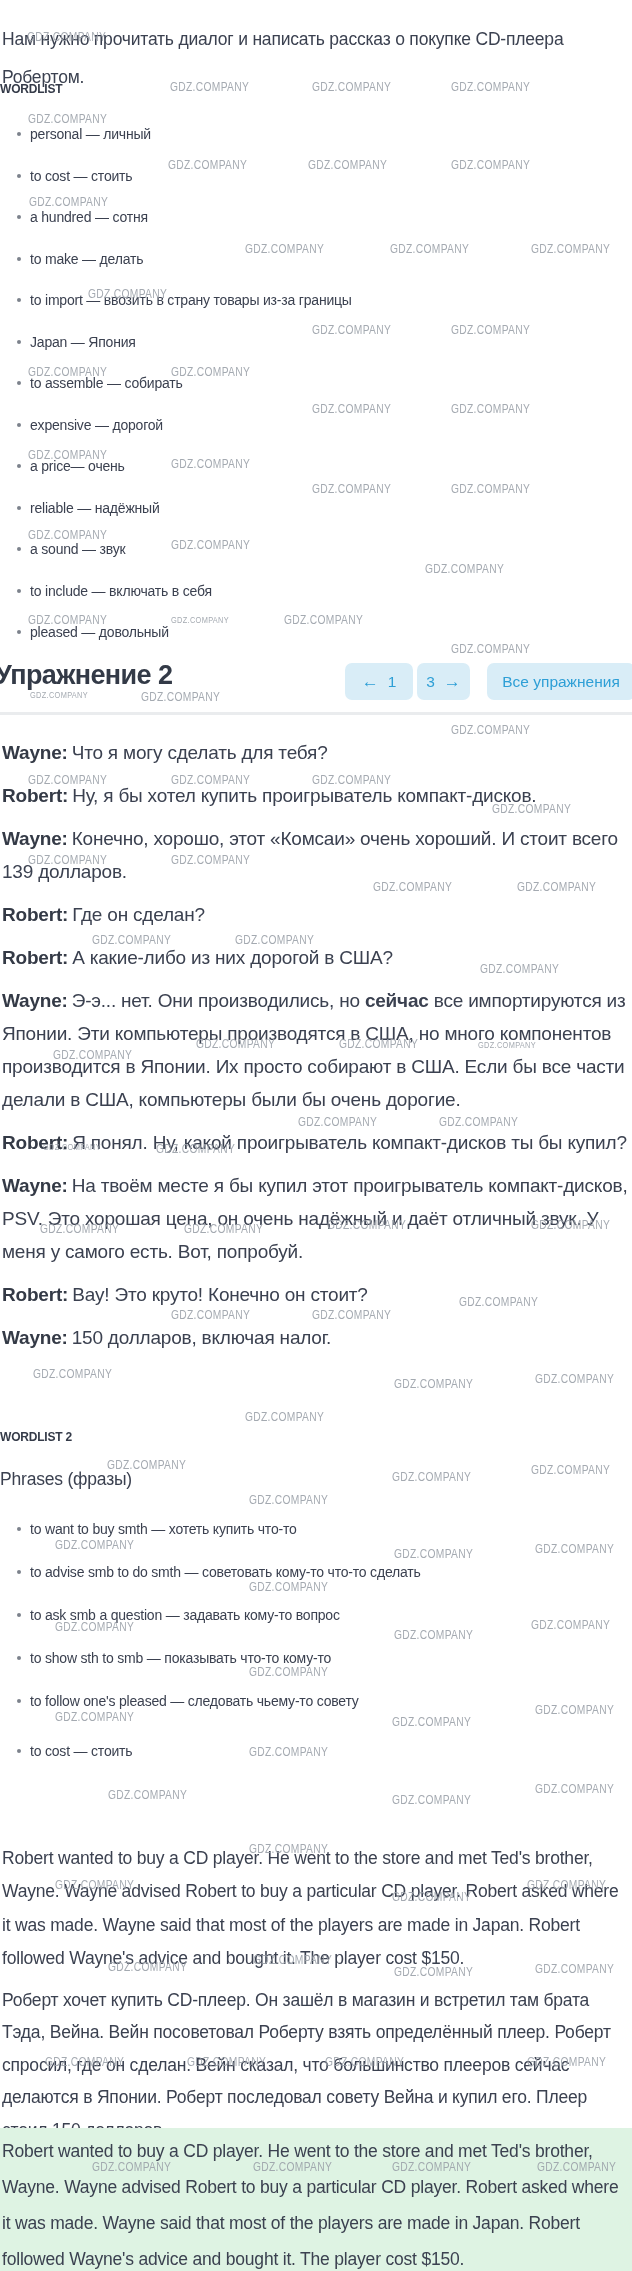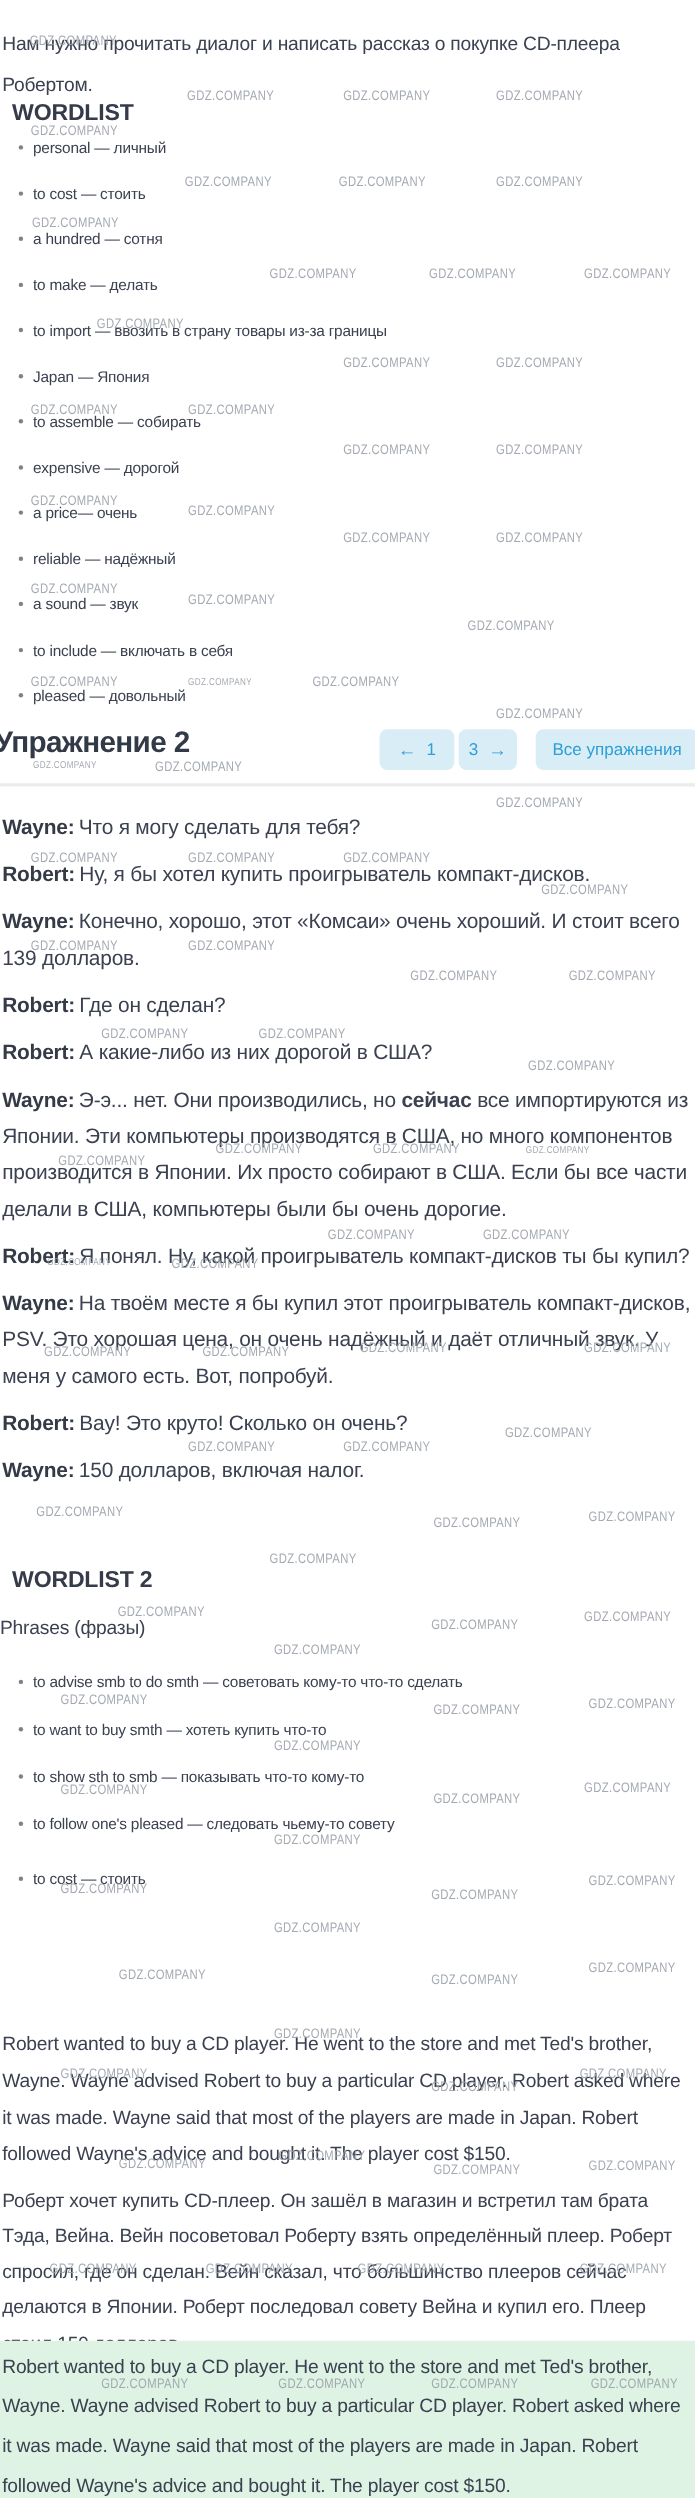--- a/index.html
+++ b/index.html
@@ -7,21 +7,21 @@
     width:632px;height:2271px;position:relative;overflow:hidden;
     background:#ffffff;
     font-family:"Liberation Sans", sans-serif;
     color:#3b4150;
     letter-spacing:-0.2px;
   }
   .abs{position:absolute;left:0;right:0;}
   
   #intro{top:0;padding:2px 2px 0 2px;font-size:17.5px;line-height:38px;}
   
-  .wl-title{font-size:21px;font-weight:bold;color:#353b49;letter-spacing:-0.2px;padding-left:11px;}
+  .wl-title{font-size:12px;font-weight:bold;color:#353b49;letter-spacing:-0.2px;}
   #wl1-title{top:70px;left:0;}
   
   ul.wl{list-style:none;margin:0;padding:0;}
   ul.wl li{
     position:relative;padding-left:30px;font-size:14px;line-height:20px;
     height:20px;margin-bottom:21.5px;white-space:nowrap;
   }
   ul.wl2 li{margin-bottom:23px;}
   ul.wl li::before{
     content:"";position:absolute;left:17px;top:8px;width:4px;height:4px;
@@ -135,35 +135,36 @@
 
 
     <p><span class="speaker">Robert:</span><span>А какие-либо из них дорогой в США?</span><b></b><span></span></p>
 
     <p><span class="speaker">Wayne:</span><span>Э-э... нет. Они производились, но </span><b>сейчас</b><span> все импортируются из Японии. Эти компьютеры производятся в США, но много компонентов производится в Японии. Их просто собирают в США. Если бы все части делали в США, компьютеры были бы очень дорогие.</span></p>
 
     <p><span class="speaker">Robert:</span><span>Я понял. Ну, какой проигрыватель компакт-дисков ты бы купил?</span><b></b><span></span></p>
 
     <p><span class="speaker">Wayne:</span><span>На твоём месте я бы купил этот проигрыватель компакт-дисков, PSV. Это хорошая цена, он очень надёжный и даёт отличный звук. У меня у самого есть. Вот, попробуй.</span><b></b><span></span></p>
 
-    <p><span class="speaker">Robert:</span><span>Вay! Это круто! Сколько он очень?</span><b></b><span></span></p>
+    <p><span class="speaker">Robert:</span><span>Вay! Это круто! Конечно он стоит?</span><b></b><span></span></p>
 
     <p><span class="speaker">Wayne:</span><span>150 долларов, включая налог.</span><b></b><span></span></p>
 
 </div>
 
 <div id="wl2" class="abs">
   <h3 class="wl-title">WORDLIST 2</h3>
   <div class="plain-label">Phrases (фразы)</div>
   <ul class="wl wl2">
 
+      <li>to want to buy smth — хотеть купить что-то</li>
+
       <li>to advise smb to do smth — советовать кому-то что-то сделать</li>
 
-      <li>to want to buy smth — хотеть купить что-то</li>
-
+      <li>to ask smb a question — задавать кому-то вопрос</li>
 
       <li>to show sth to smb — показывать что-то кому-то</li>
 
       <li>to follow one's pleased — следовать чьему-то совету</li>
 
   </ul>
   <ul class="wl wl2">
 
       <li>to cost — стоить</li>
 

